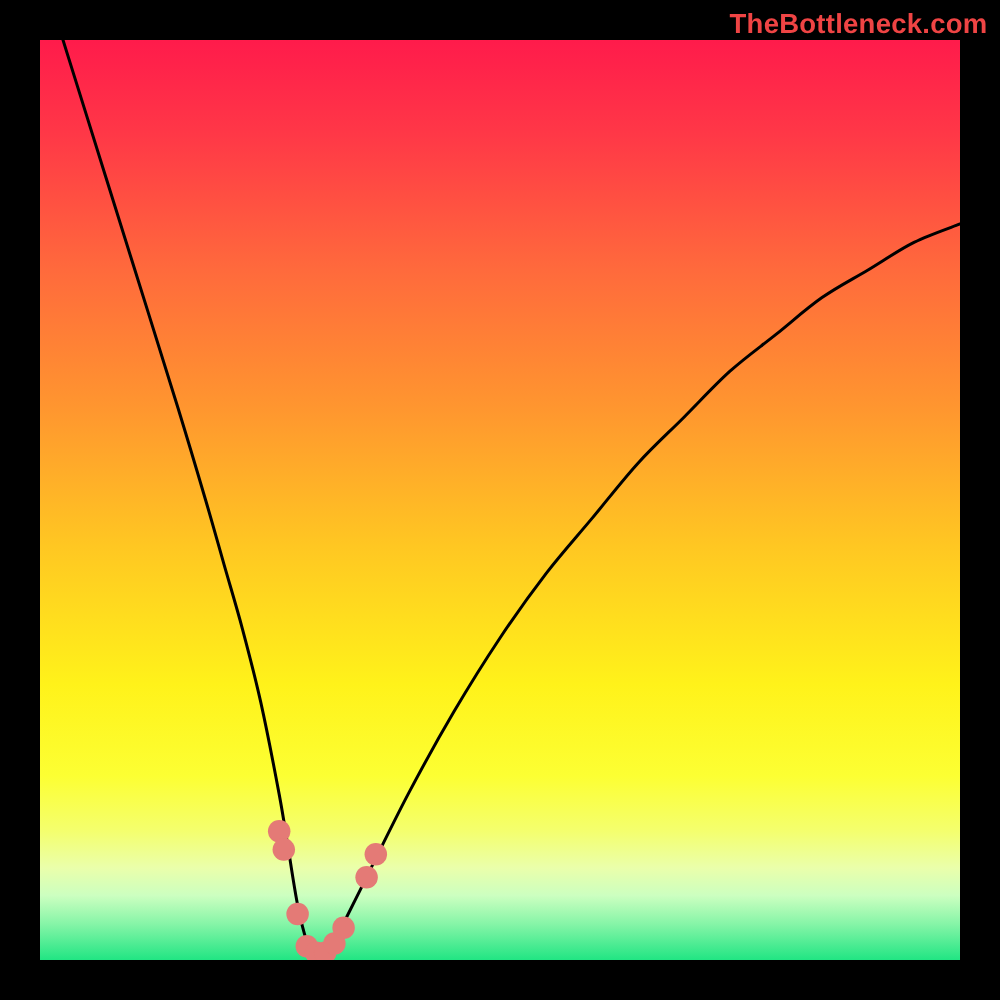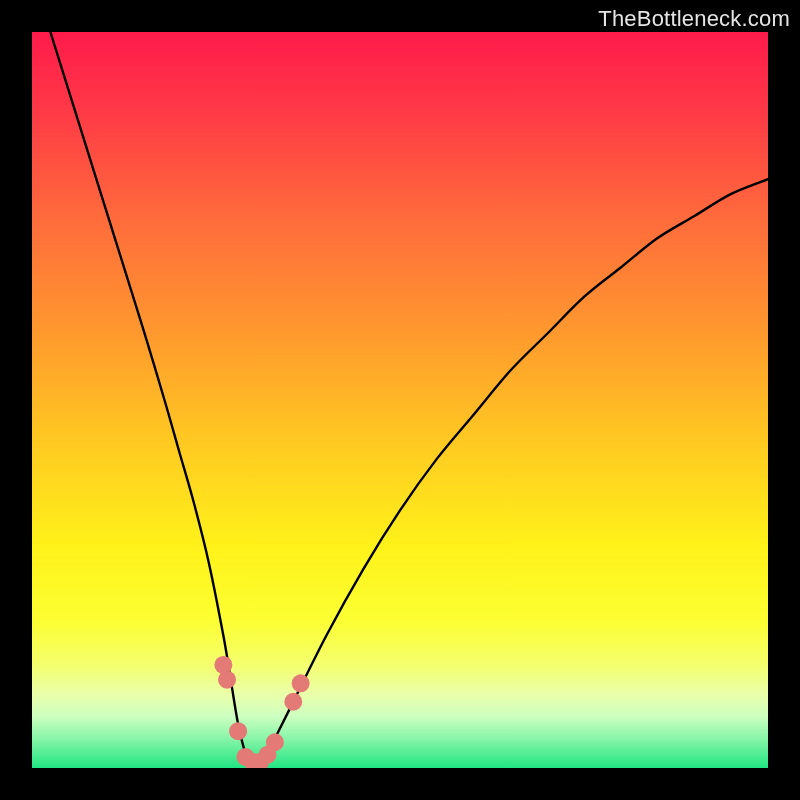--- a/index.html
+++ b/index.html
@@ -29,23 +29,23 @@
     position: absolute;
     left: 0;
     top: 0;
     width: 100%;
     height: 100%;
   }
   .watermark {
     position: absolute;
     top: 6px;
     right: 10px;
-    color: #e5e5e5;
+    color: #ef4444;
     font-size: 22px;
-    font-weight: 400;
+    font-weight: 700;
     letter-spacing: 0.2px;
     user-select: none;
     text-align: right;
   }
   svg.curve-layer {
     position: absolute;
     left: 0;
     top: 0;
     width: 100%;
     height: 100%;

